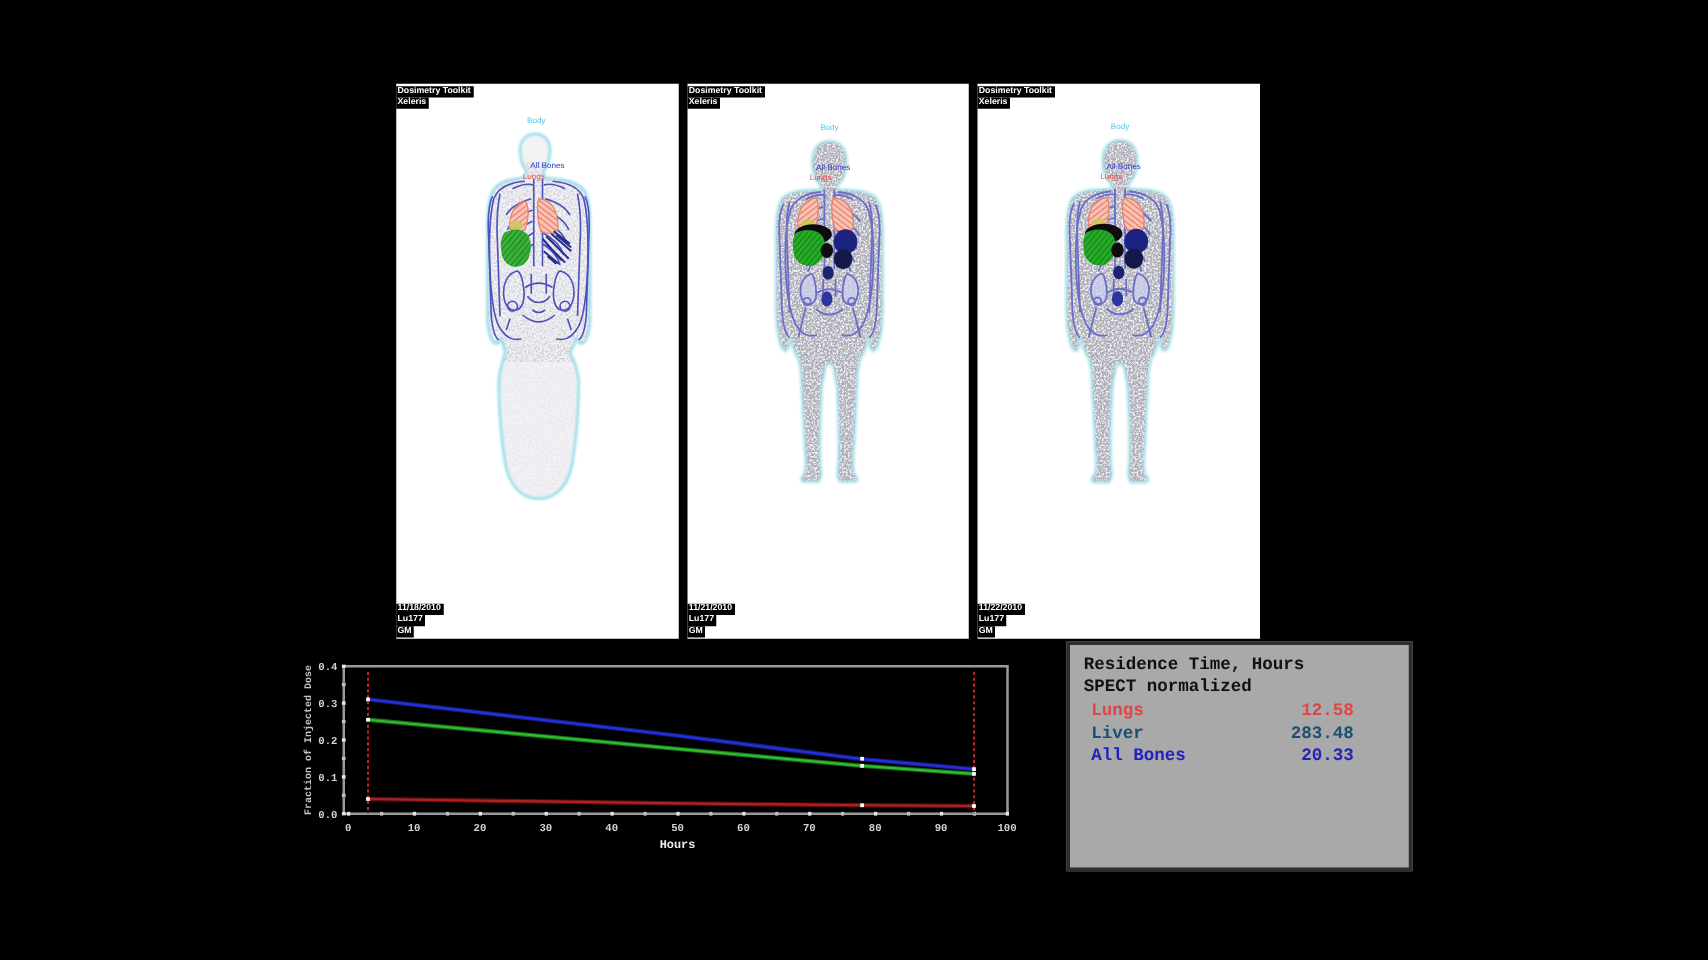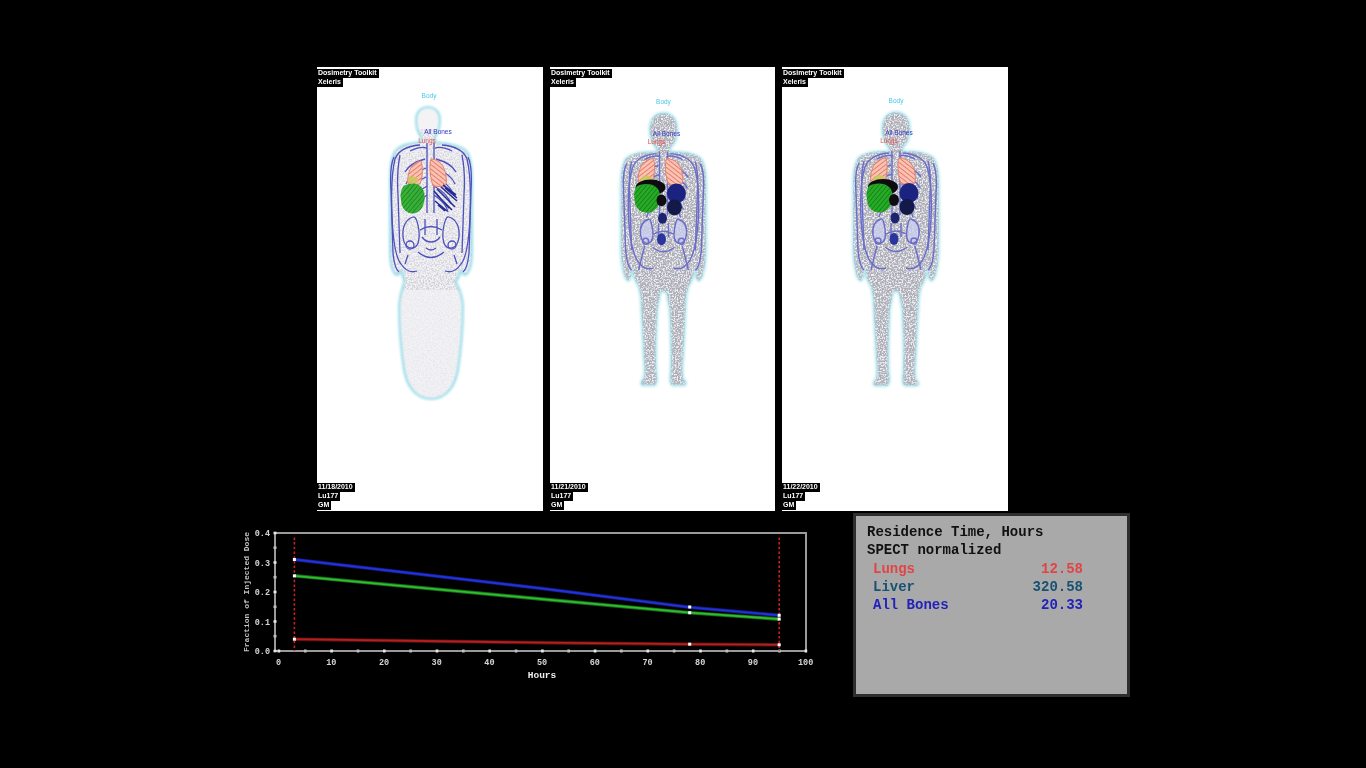--- a/index.html
+++ b/index.html
@@ -219,16 +219,16 @@
 <rect x="537.7" y="102.6" width="3" height="3" fill="#fff"></rect>
 <rect x="537.7" y="128.3" width="3" height="3" fill="#fff"></rect>
 
 </svg>
 <div id="res">
   <div class="r" style="top:8px;">Residence Time, Hours</div>
   <div class="r" style="top:26px;text-align:right;">SPECT normalized</div>
   <div class="r red" style="top:45px;left:17px;">Lungs</div>
     <div class="v red" style="top:45px;margin-left:17px;">12.58</div>
   <div class="r grn" style="top:63px;left:17px;">Liver</div>
-    <div class="v grn" style="top:63px;">320.58</div>
+    <div class="v grn" style="top:63px;">283.48</div>
   <div class="r blu" style="top:81px;left:17px;">All Bones</div>
     <div class="v blu" style="top:81px;">20.33</div>
 </div>
 
 </body></html>

